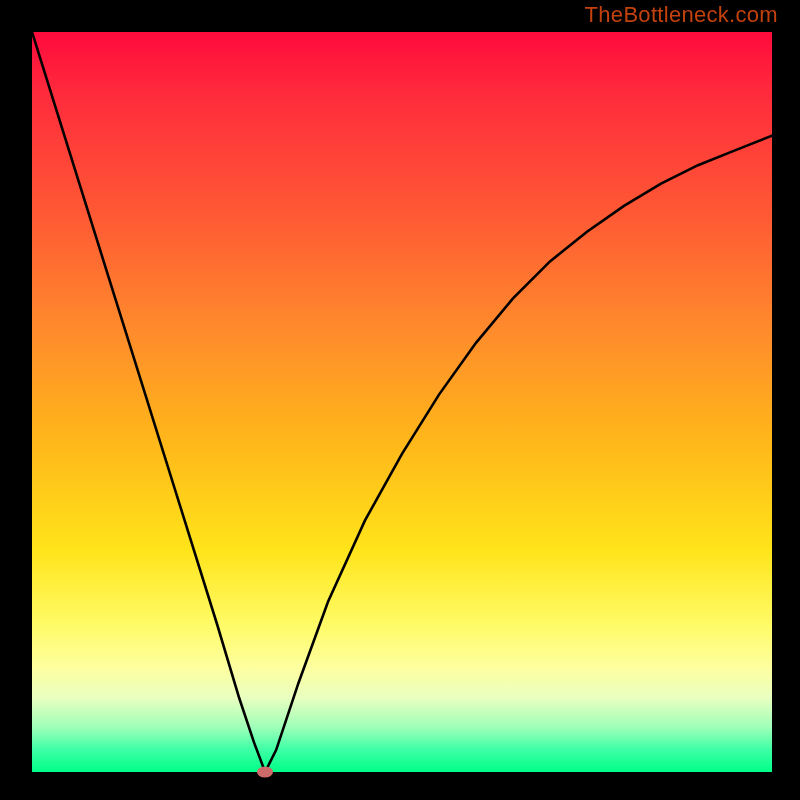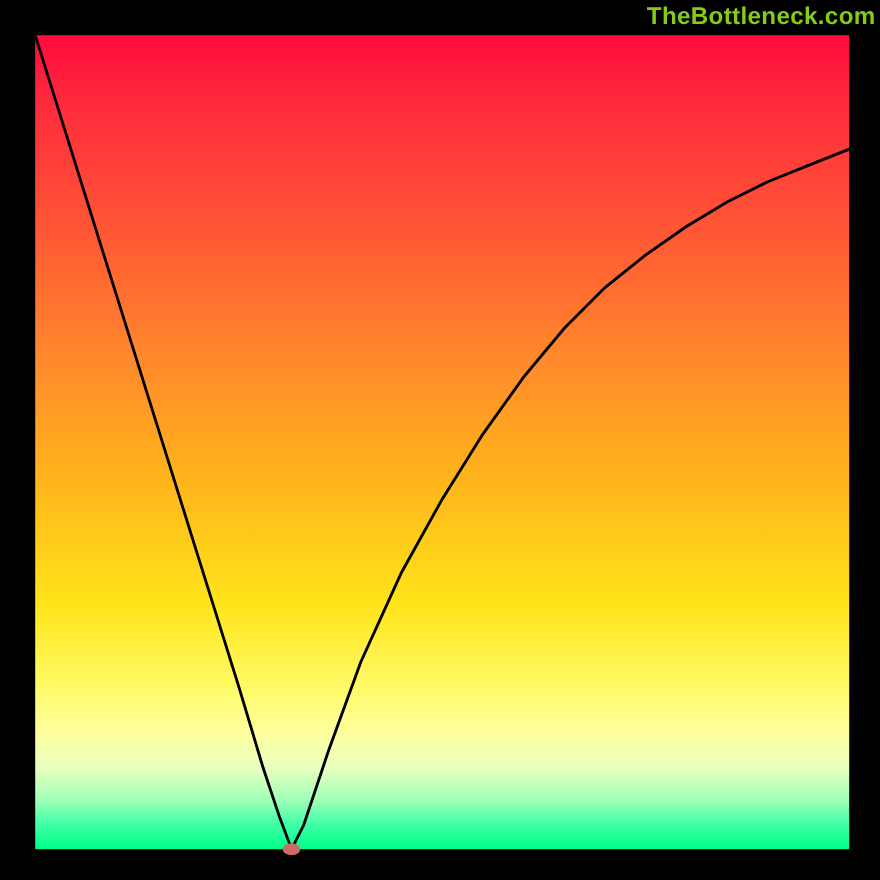--- a/index.html
+++ b/index.html
@@ -43,24 +43,24 @@
   .plot-area svg {
     position: absolute;
     left: 0;
     top: 0;
     width: 740px;
     height: 740px;
   }
   .attrib {
     position: absolute;
     top: 2px;
-    right: 4px;
-    color: #84cc16;
+    right: 22px;
+    color: #c2410c;
     font-size: 22px;
-    font-weight: 700;
+    font-weight: 400;
     letter-spacing: 0.3px;
   }
   .marker {
     position: absolute;
     width: 16px;
     height: 11px;
     border-radius: 50%;
     background: #cd6b6b;
     transform: translate(-50%, -50%);
   }

